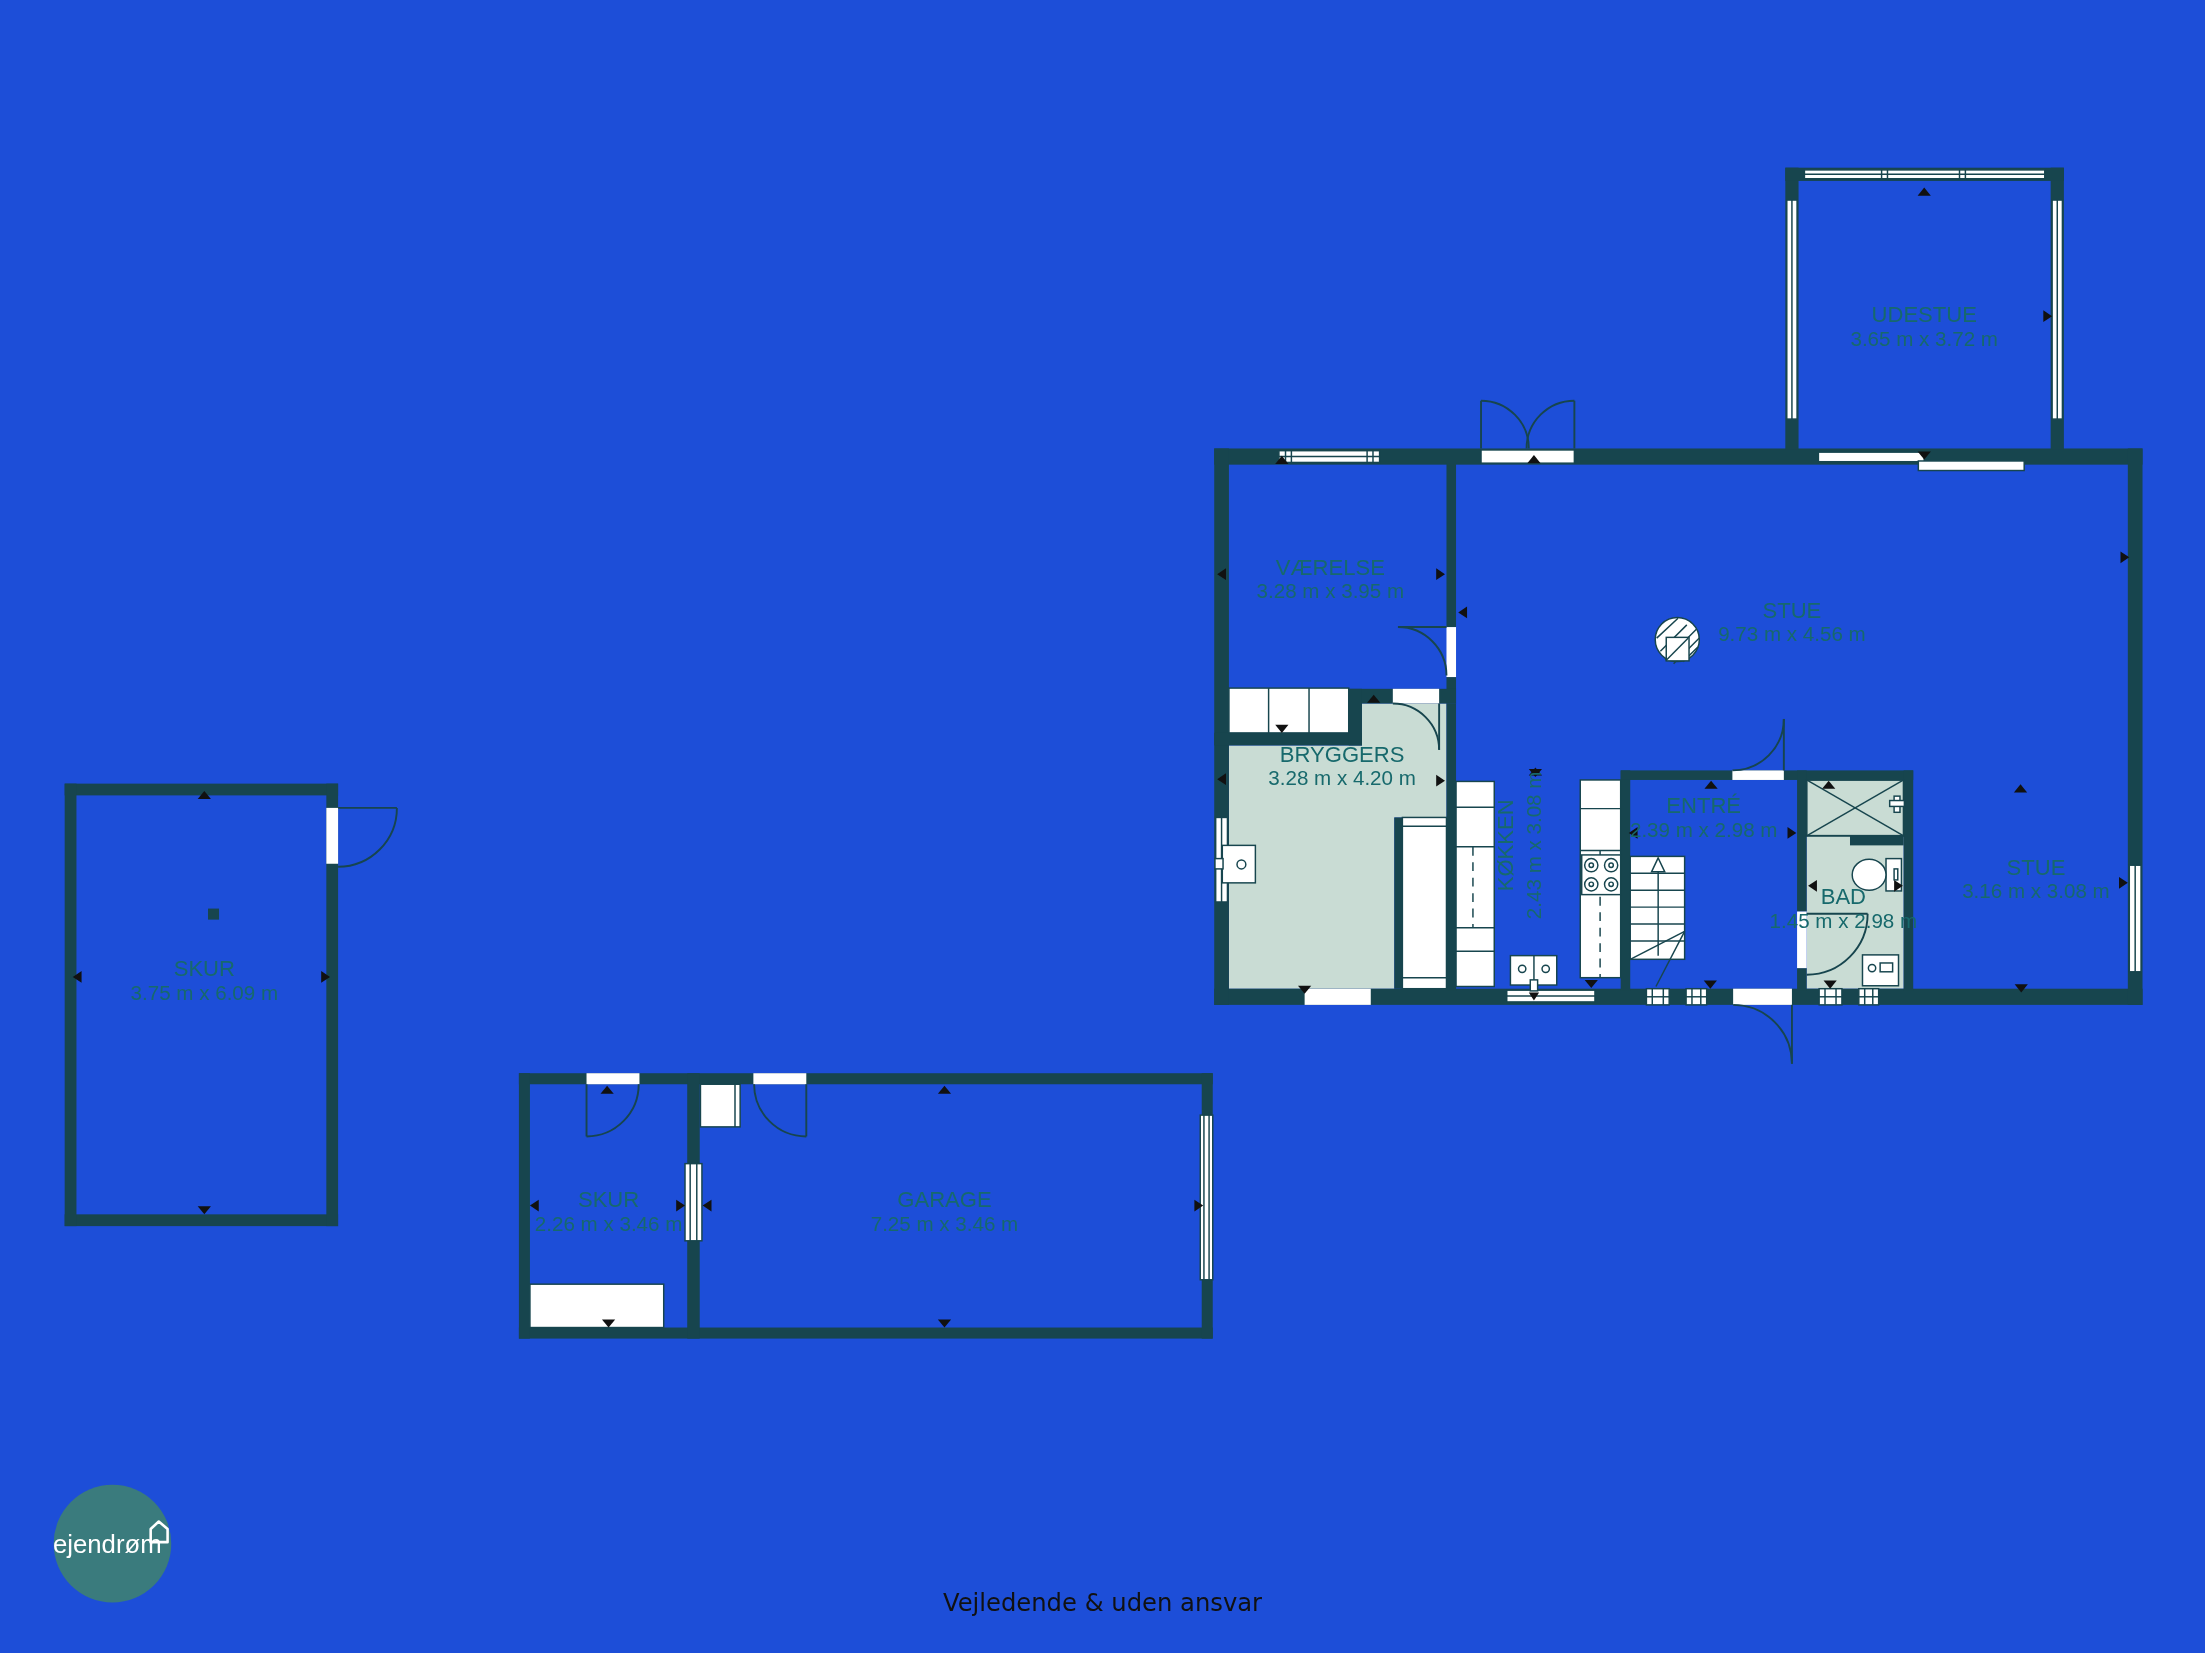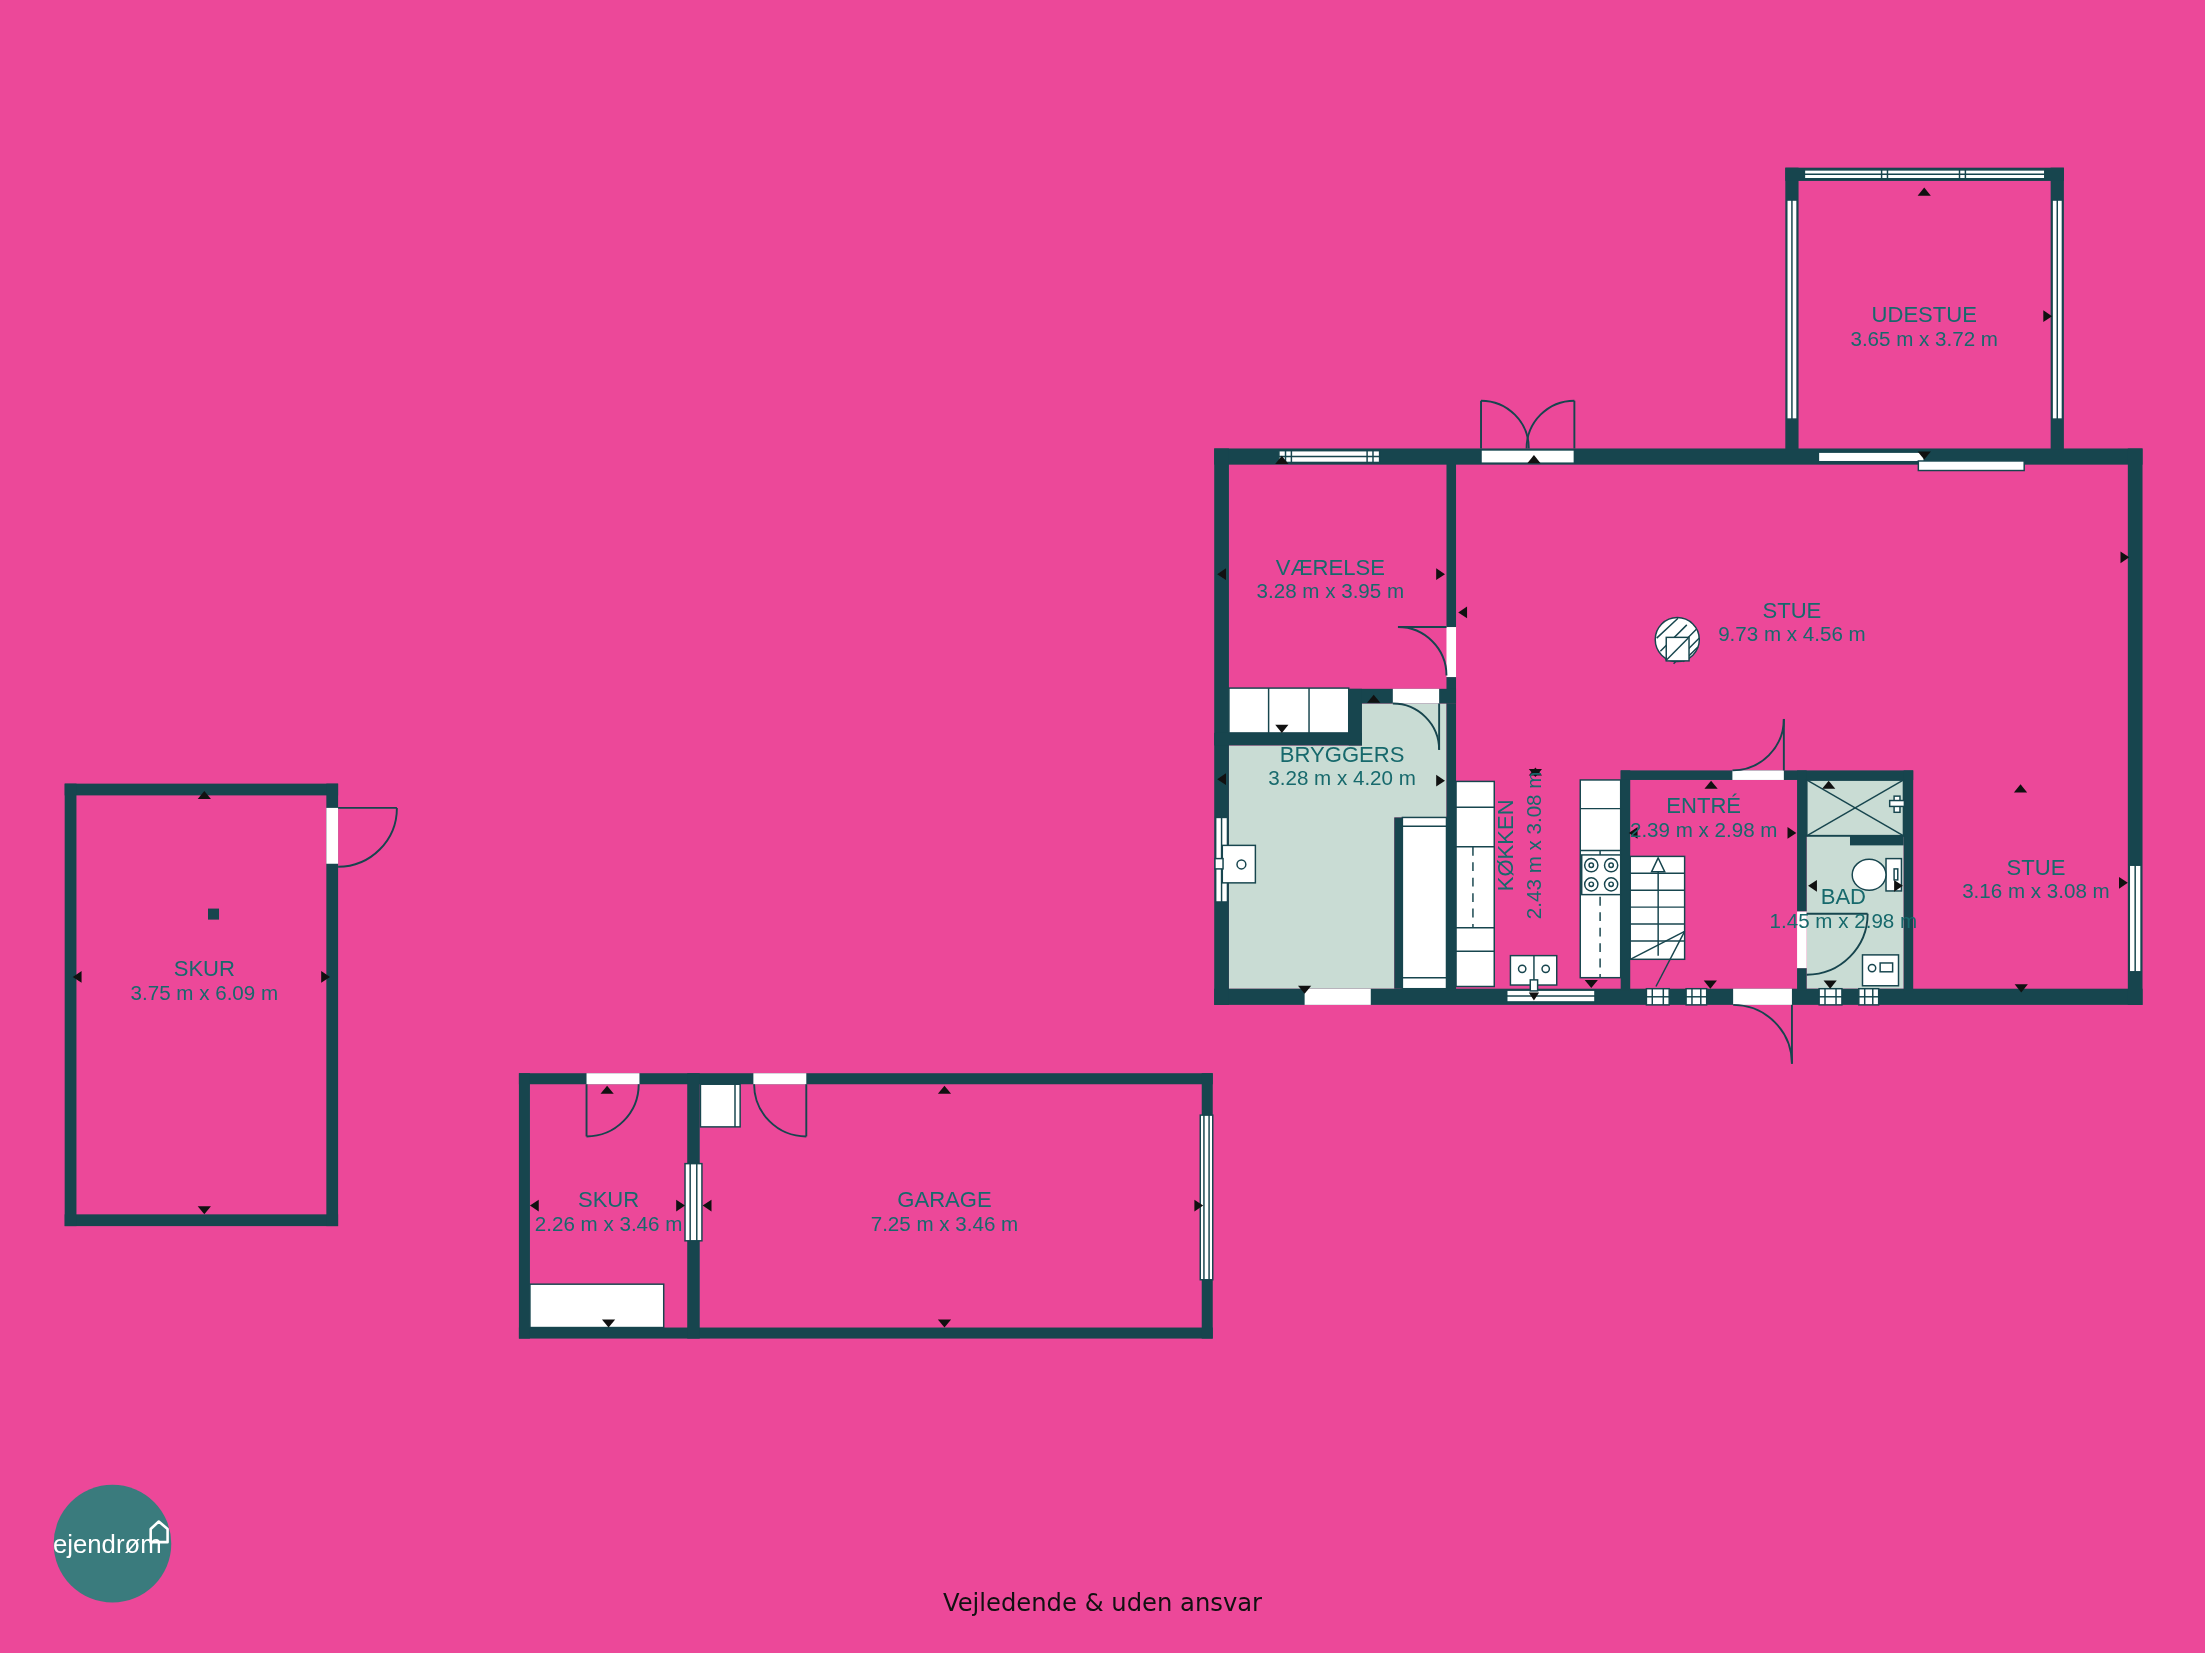--- a/index.html
+++ b/index.html
@@ -1,20 +1,20 @@
 <!DOCTYPE html>
 <html style="--wall: #17454e; --highlight: #c9dcd4; --label: #17696c; --logo: #3a7b7d; --marker: #111111; --text: #111111;font-size:11.8px"><head>
 <meta charset="utf-8">
 <style>
   :root{
     --wall:#17454e; --highlight:#c9dcd4; --label:#17696c;
     --logo:#3a7b7d; --marker:#111111; --text:#111111;
   }
   html,body{margin:0;padding:0;background:#fff;}
-  .page{width:2205px;height:1654px;position:relative;background:#ec4899;overflow:hidden;}
+  .page{width:2205px;height:1654px;position:relative;background:#1d4ed8;overflow:hidden;}
   svg{display:block;width:2205px;height:1654px;}
   .wall{fill:var(--wall);}
   .gap{fill:#ffffff;}
   .gf{fill:var(--highlight);}
   .gfs{fill:var(--highlight);stroke:var(--wall);stroke-width:2.6;}
   .wft{fill:#ffffff;stroke:var(--wall);stroke-width:2;}
   .ln{stroke:var(--wall);stroke-width:2.6;fill:none;}
   .lnt{stroke:var(--wall);stroke-width:2;fill:none;}
   .dashv{stroke-dasharray:12 9;}
   .mk{fill:var(--marker);}

